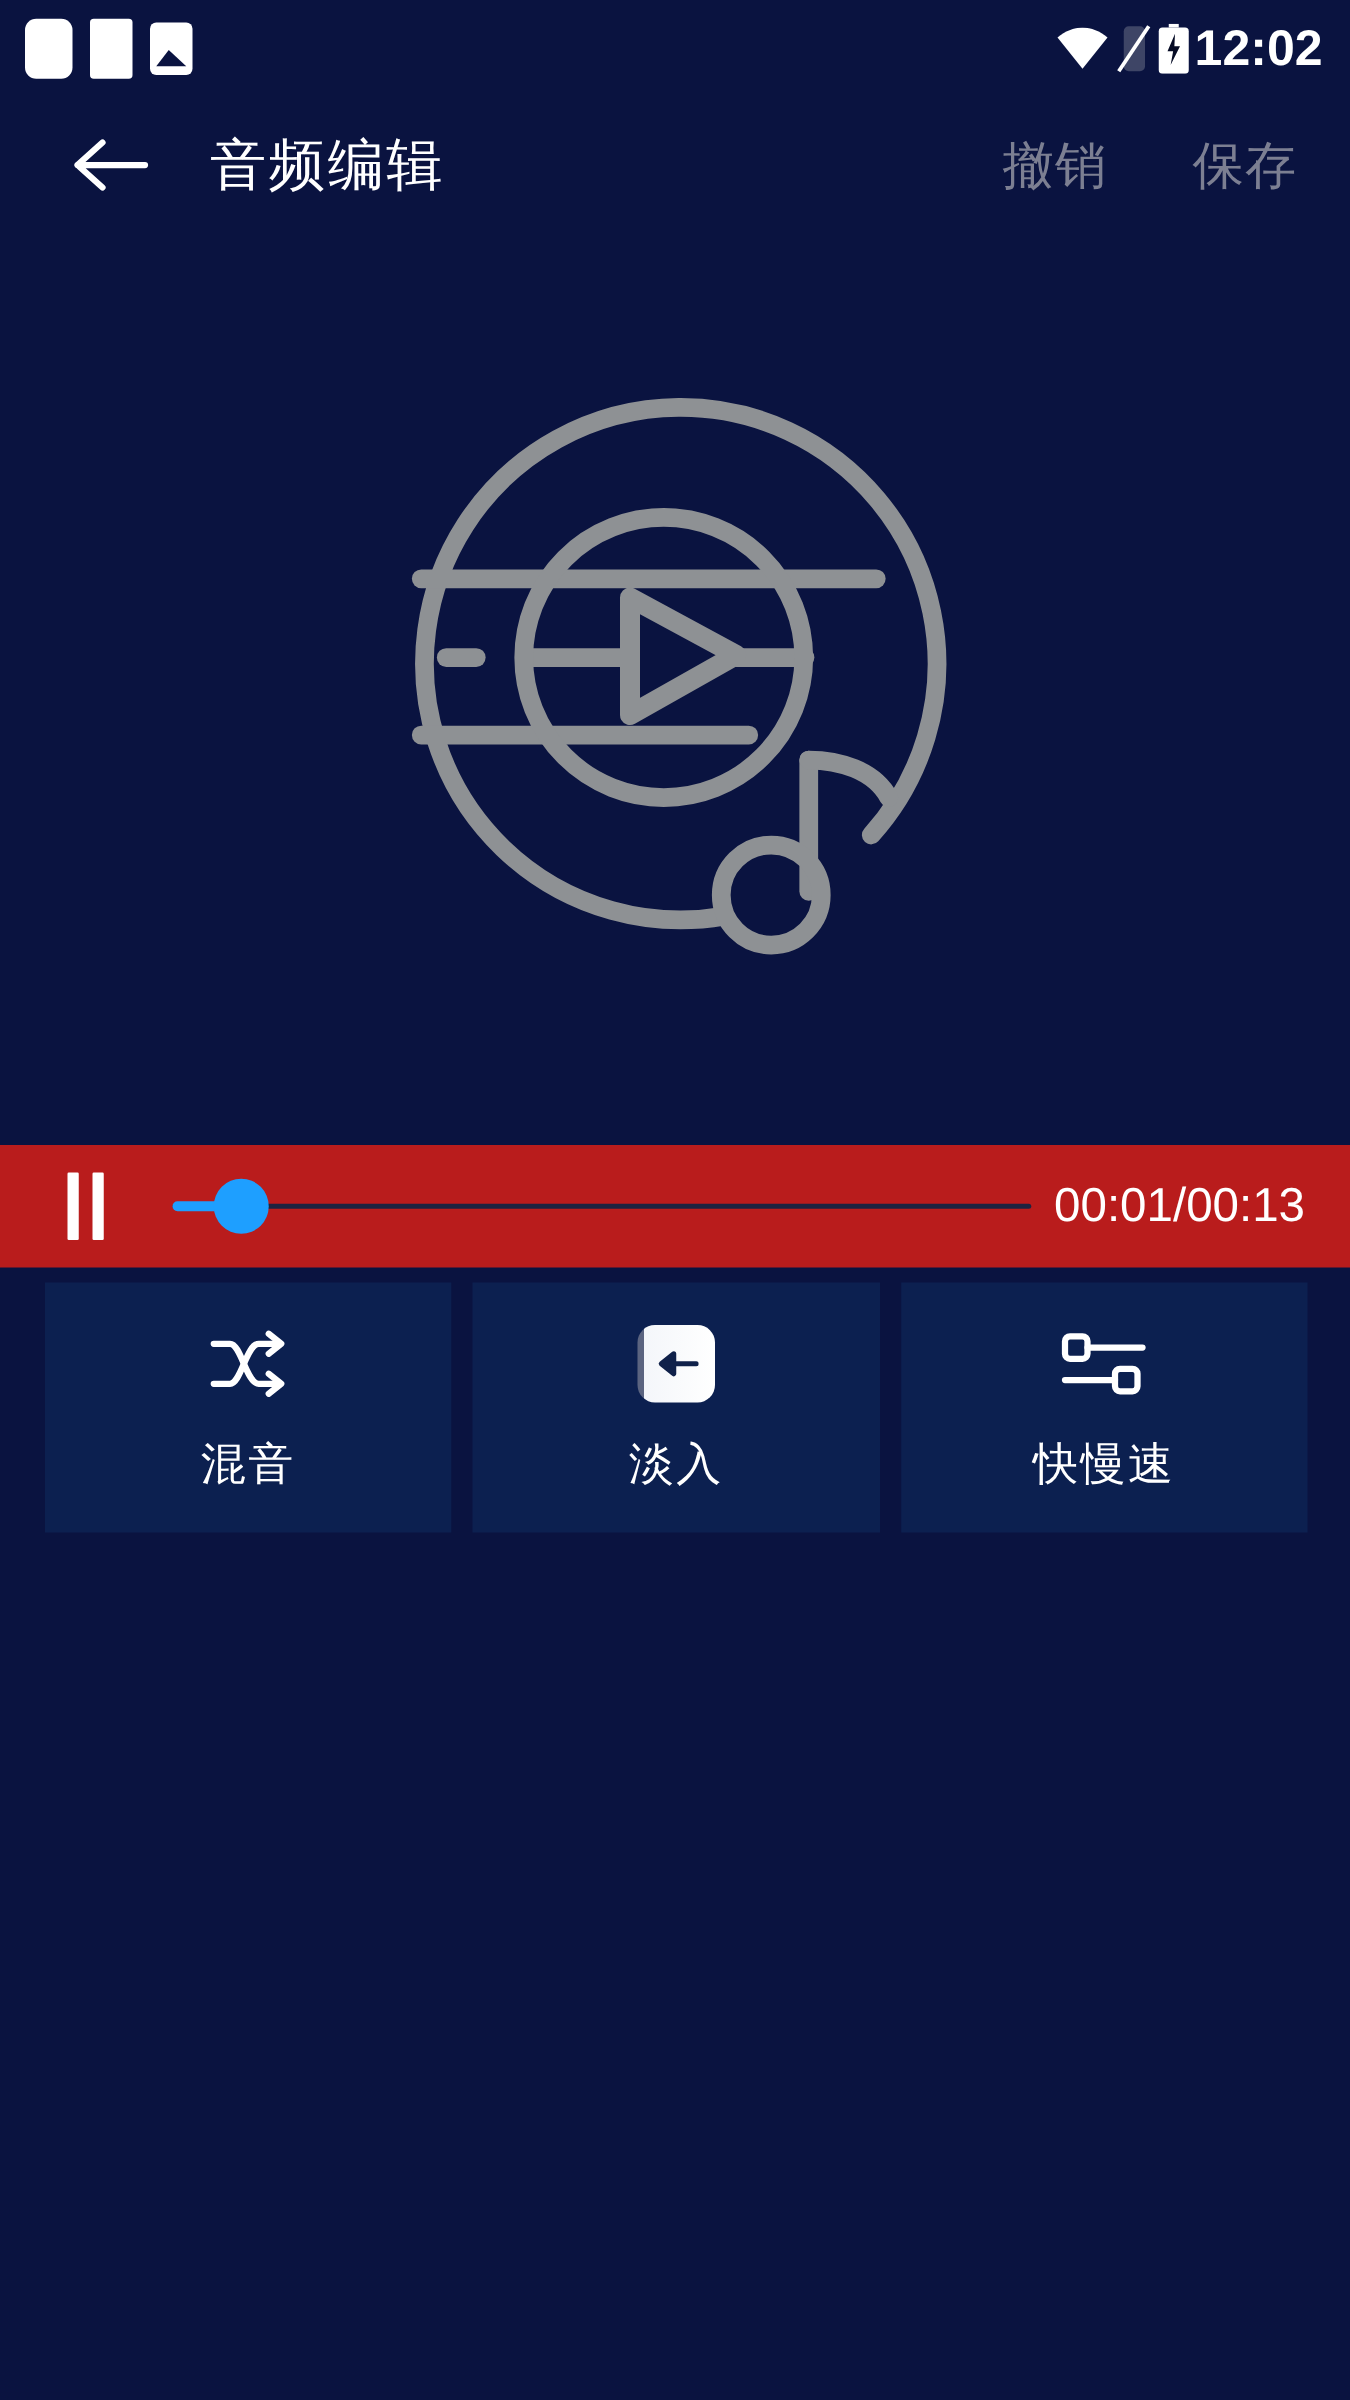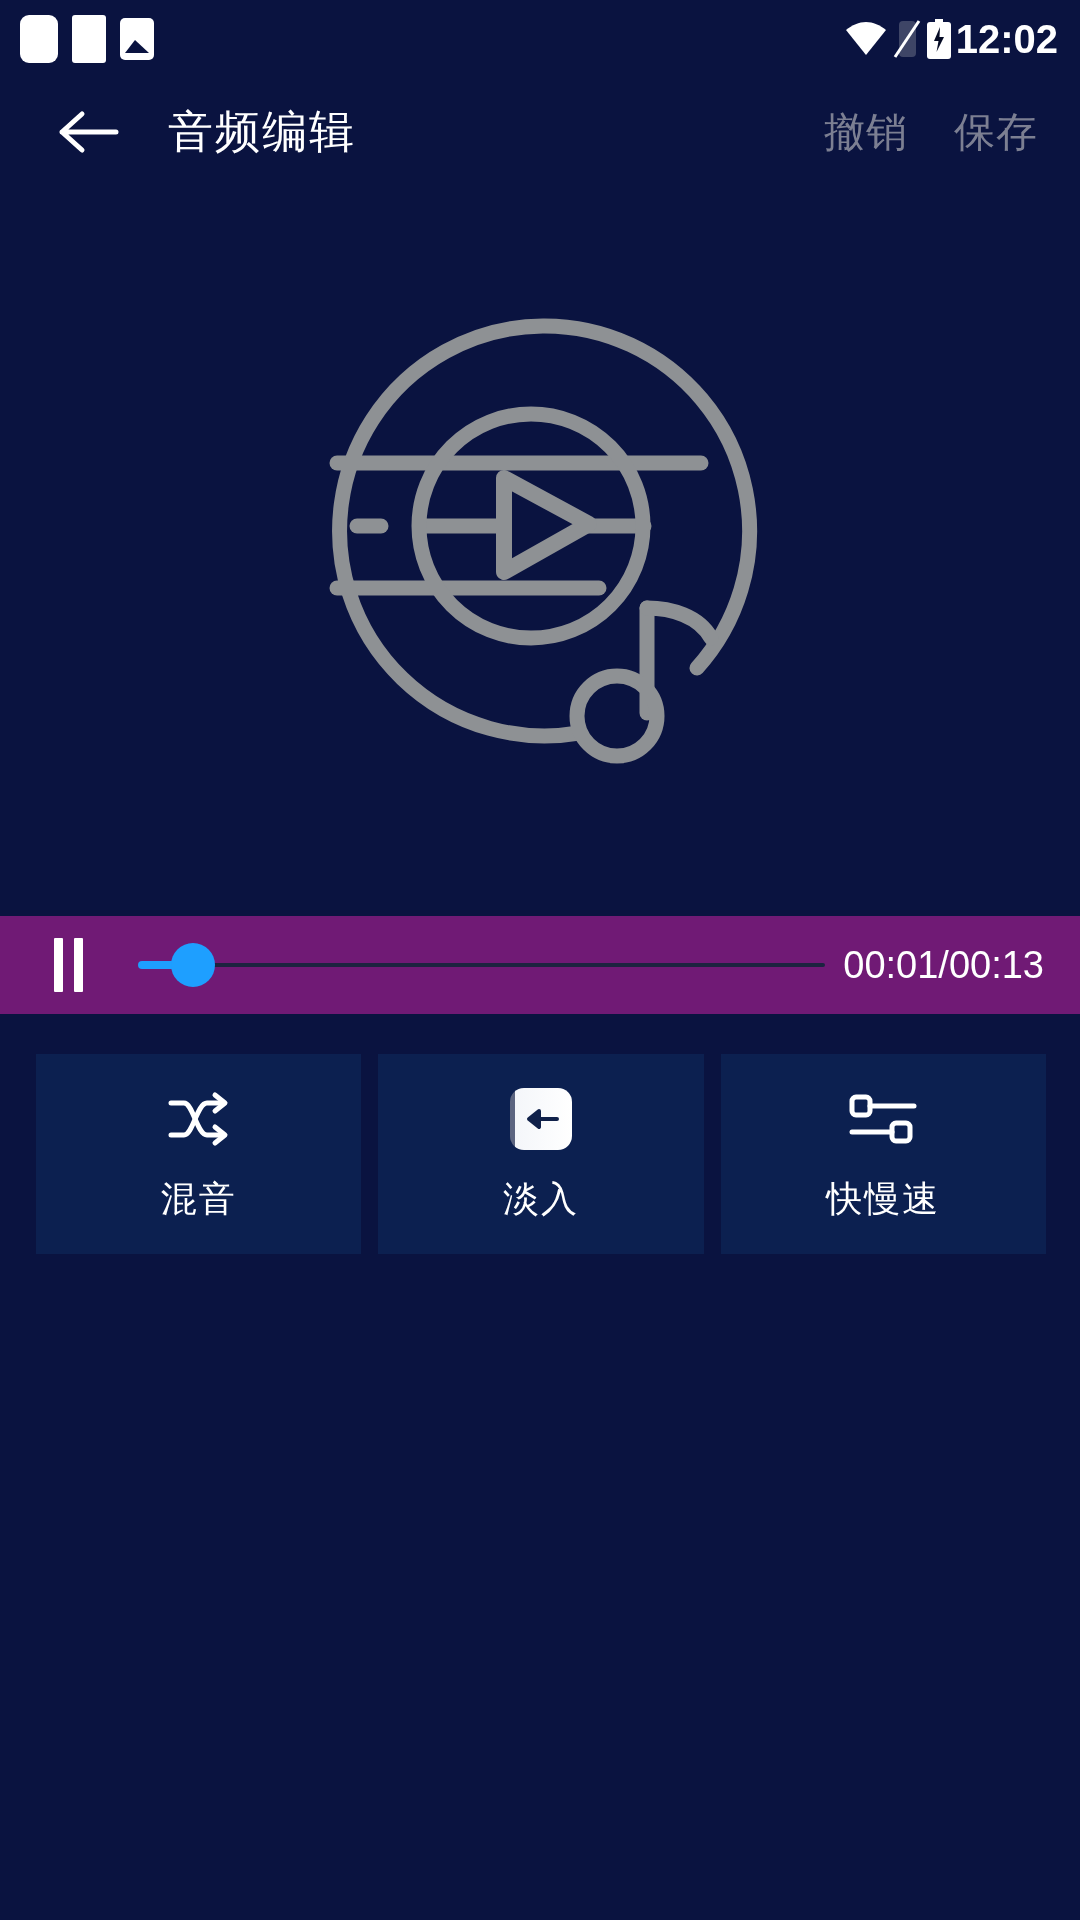--- a/index.html
+++ b/index.html
@@ -40,33 +40,33 @@
   .header{
     height:108px;
     display:flex; align-items:center;
     padding:0 28px 0 52px;
   }
   .back-btn{ width:72px; height:72px; display:flex; align-items:center; justify-content:center; }
   .page-title{
     color:#fff; font-size:45px; margin-left:44px; letter-spacing:2px;
     white-space:nowrap;
   }
-  .hdr-actions{ margin-left:auto; display:flex; align-items:center; gap:46px; padding-right:14px;}
+  .hdr-actions{ margin-left:auto; display:flex; align-items:center; gap:68px; padding-right:14px;}
   .hdr-action{ color:#7c7f92; font-size:41px; letter-spacing:1px; }
 
   
   .artwork{
     height:730px;
     display:flex; align-items:center; justify-content:center;
     position:relative;
   }
 
   
   .player{
-    height:98px; background:#701a75;
+    height:98px; background:#b91c1c;
     display:flex; align-items:center;
     padding:0 30px 0 40px;
   }
   .pause-btn{ width:56px; height:56px; display:flex; align-items:center; justify-content:center; gap:11px; }
   .pause-bar{ width:9px; height:54px; background:#fff; border-radius:1px; }
   .slider-wrap{
     flex:1; margin:0 18px 0 42px; height:56px;
     display:flex; align-items:center; position:relative;
   }
   .slider-track{
@@ -81,21 +81,21 @@
     position:absolute; width:44px; height:44px; border-radius:50%;
     background:#1e9fff; transform:translateX(-50%);
   }
   .time-text{
     color:#fff; font-size:38px; letter-spacing:0px;
     white-space:nowrap; padding-right:6px;
   }
 
   
   .tools{
-    padding:40px 34px 0 36px;
+    padding:12px 34px 0 36px;
     display:grid;
     grid-template-columns:repeat(3, 1fr);
     grid-auto-rows:200px;
     gap:17px 17px;
   }
   .tool-card{
     background:#0c2050;
     display:flex; flex-direction:column;
     align-items:center; justify-content:center;
     gap:22px;

